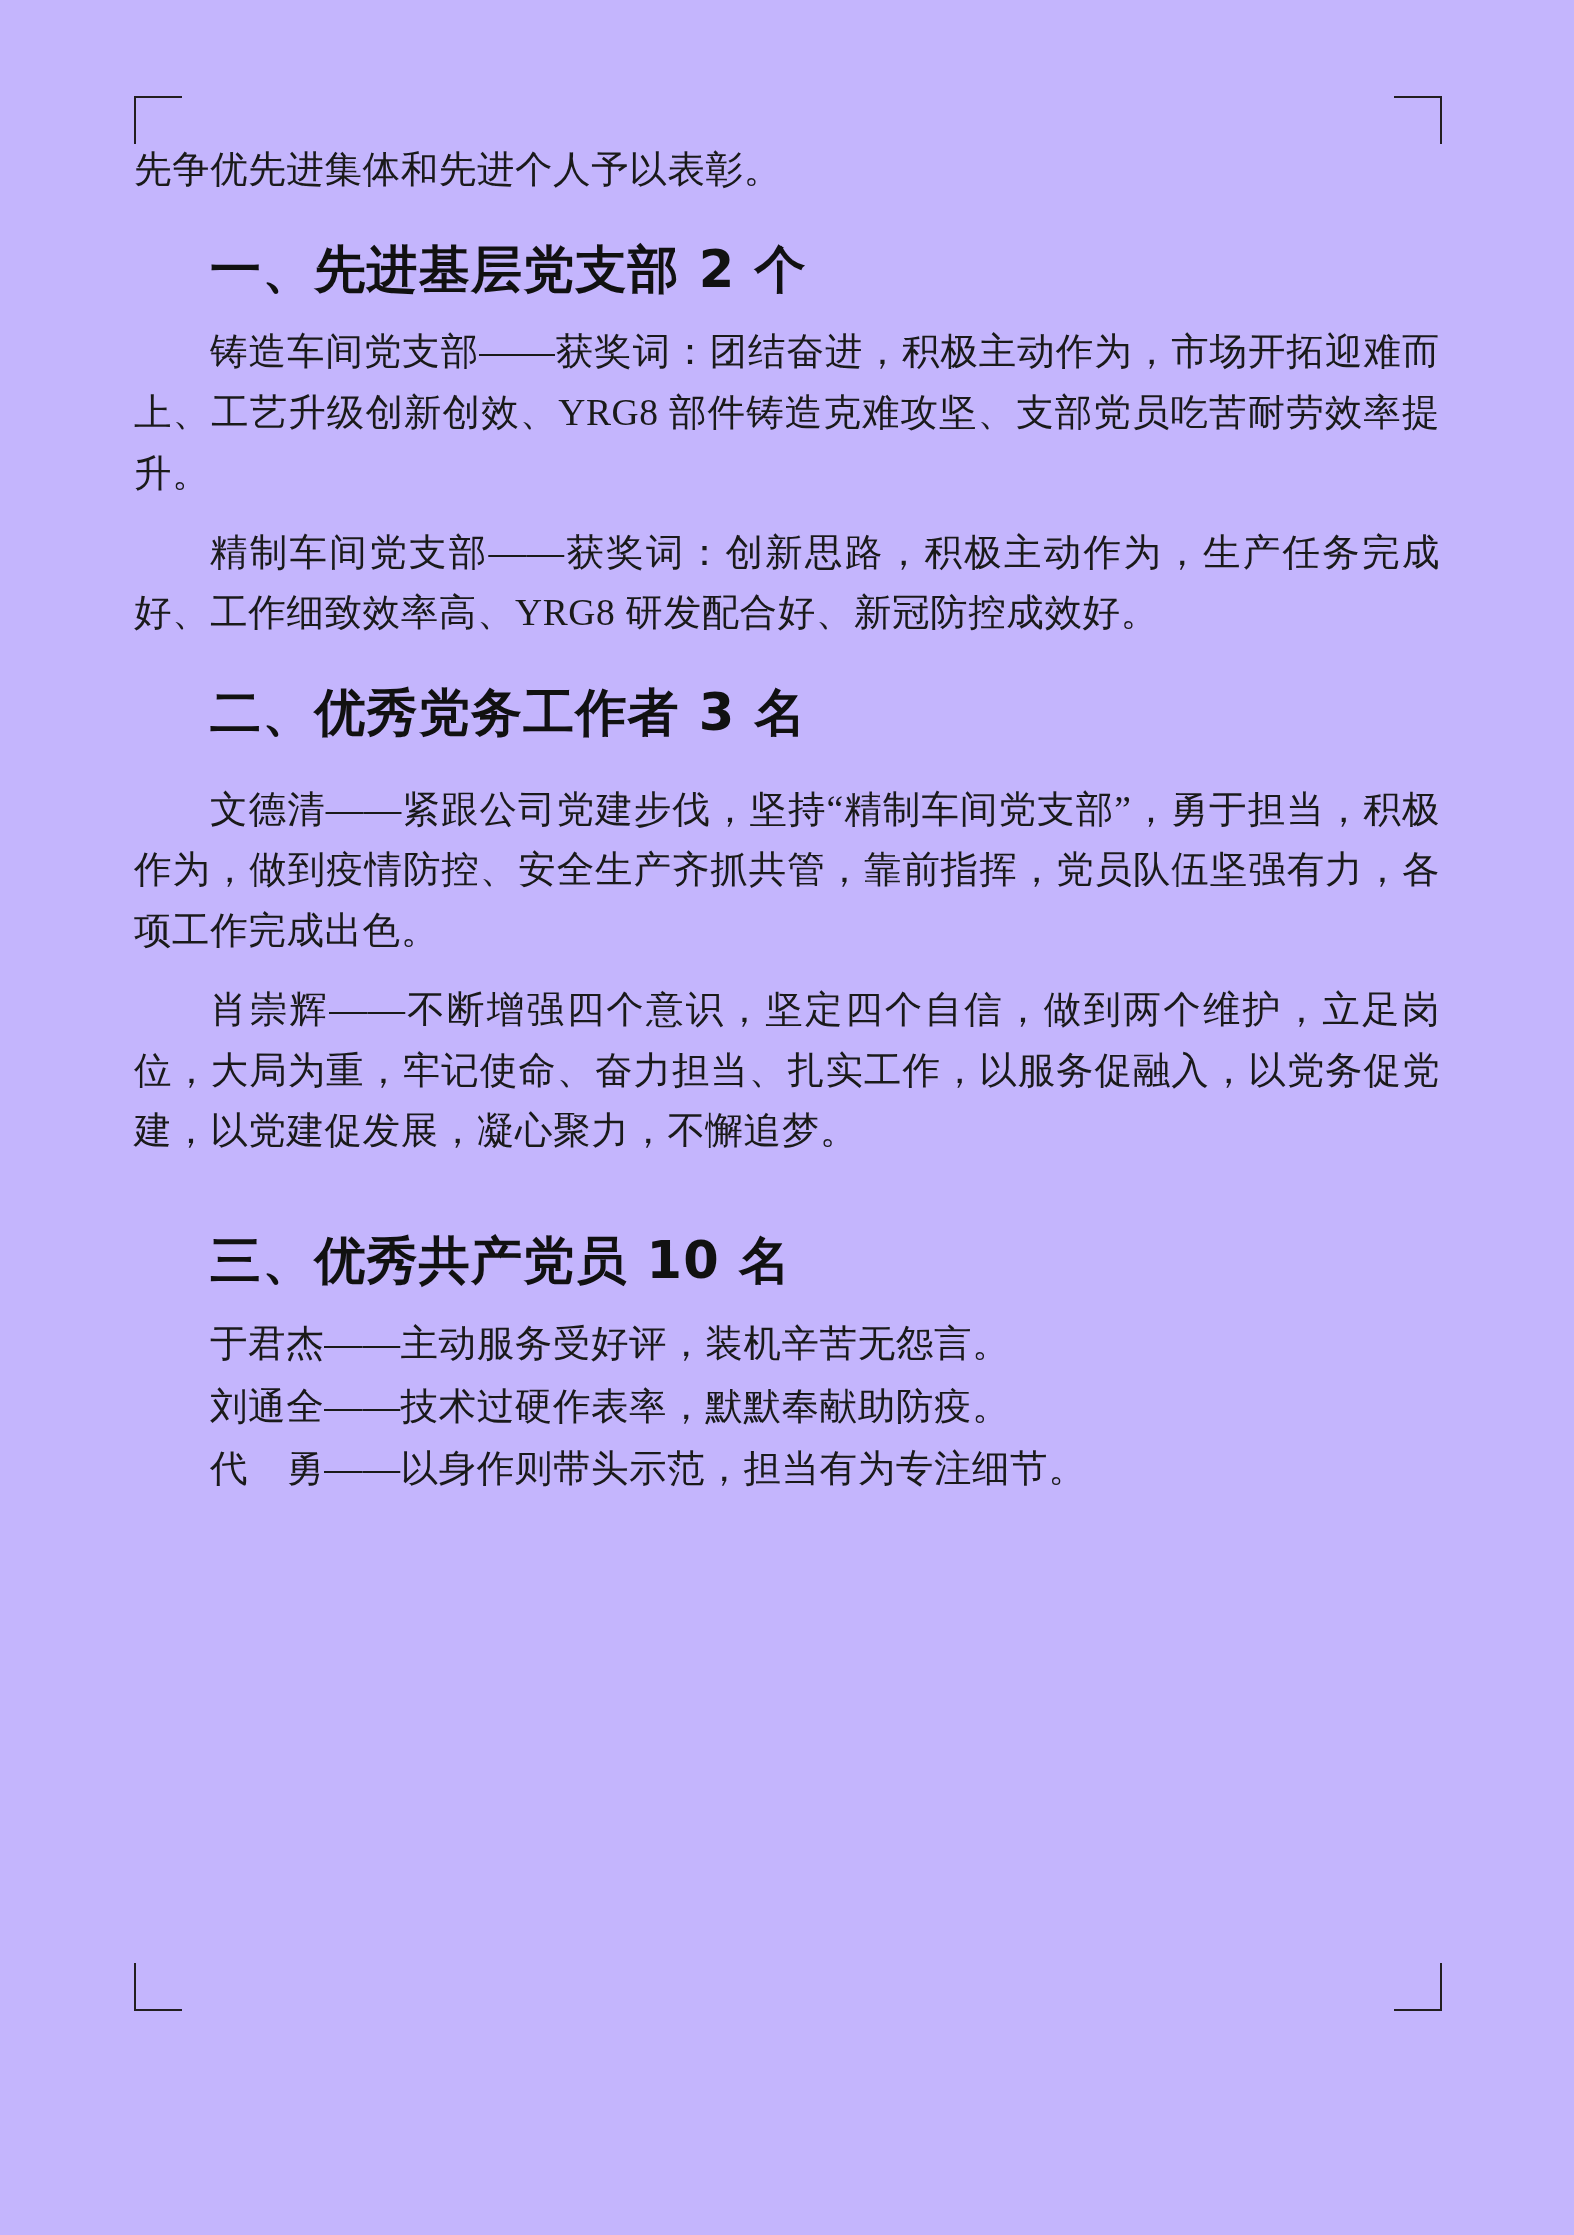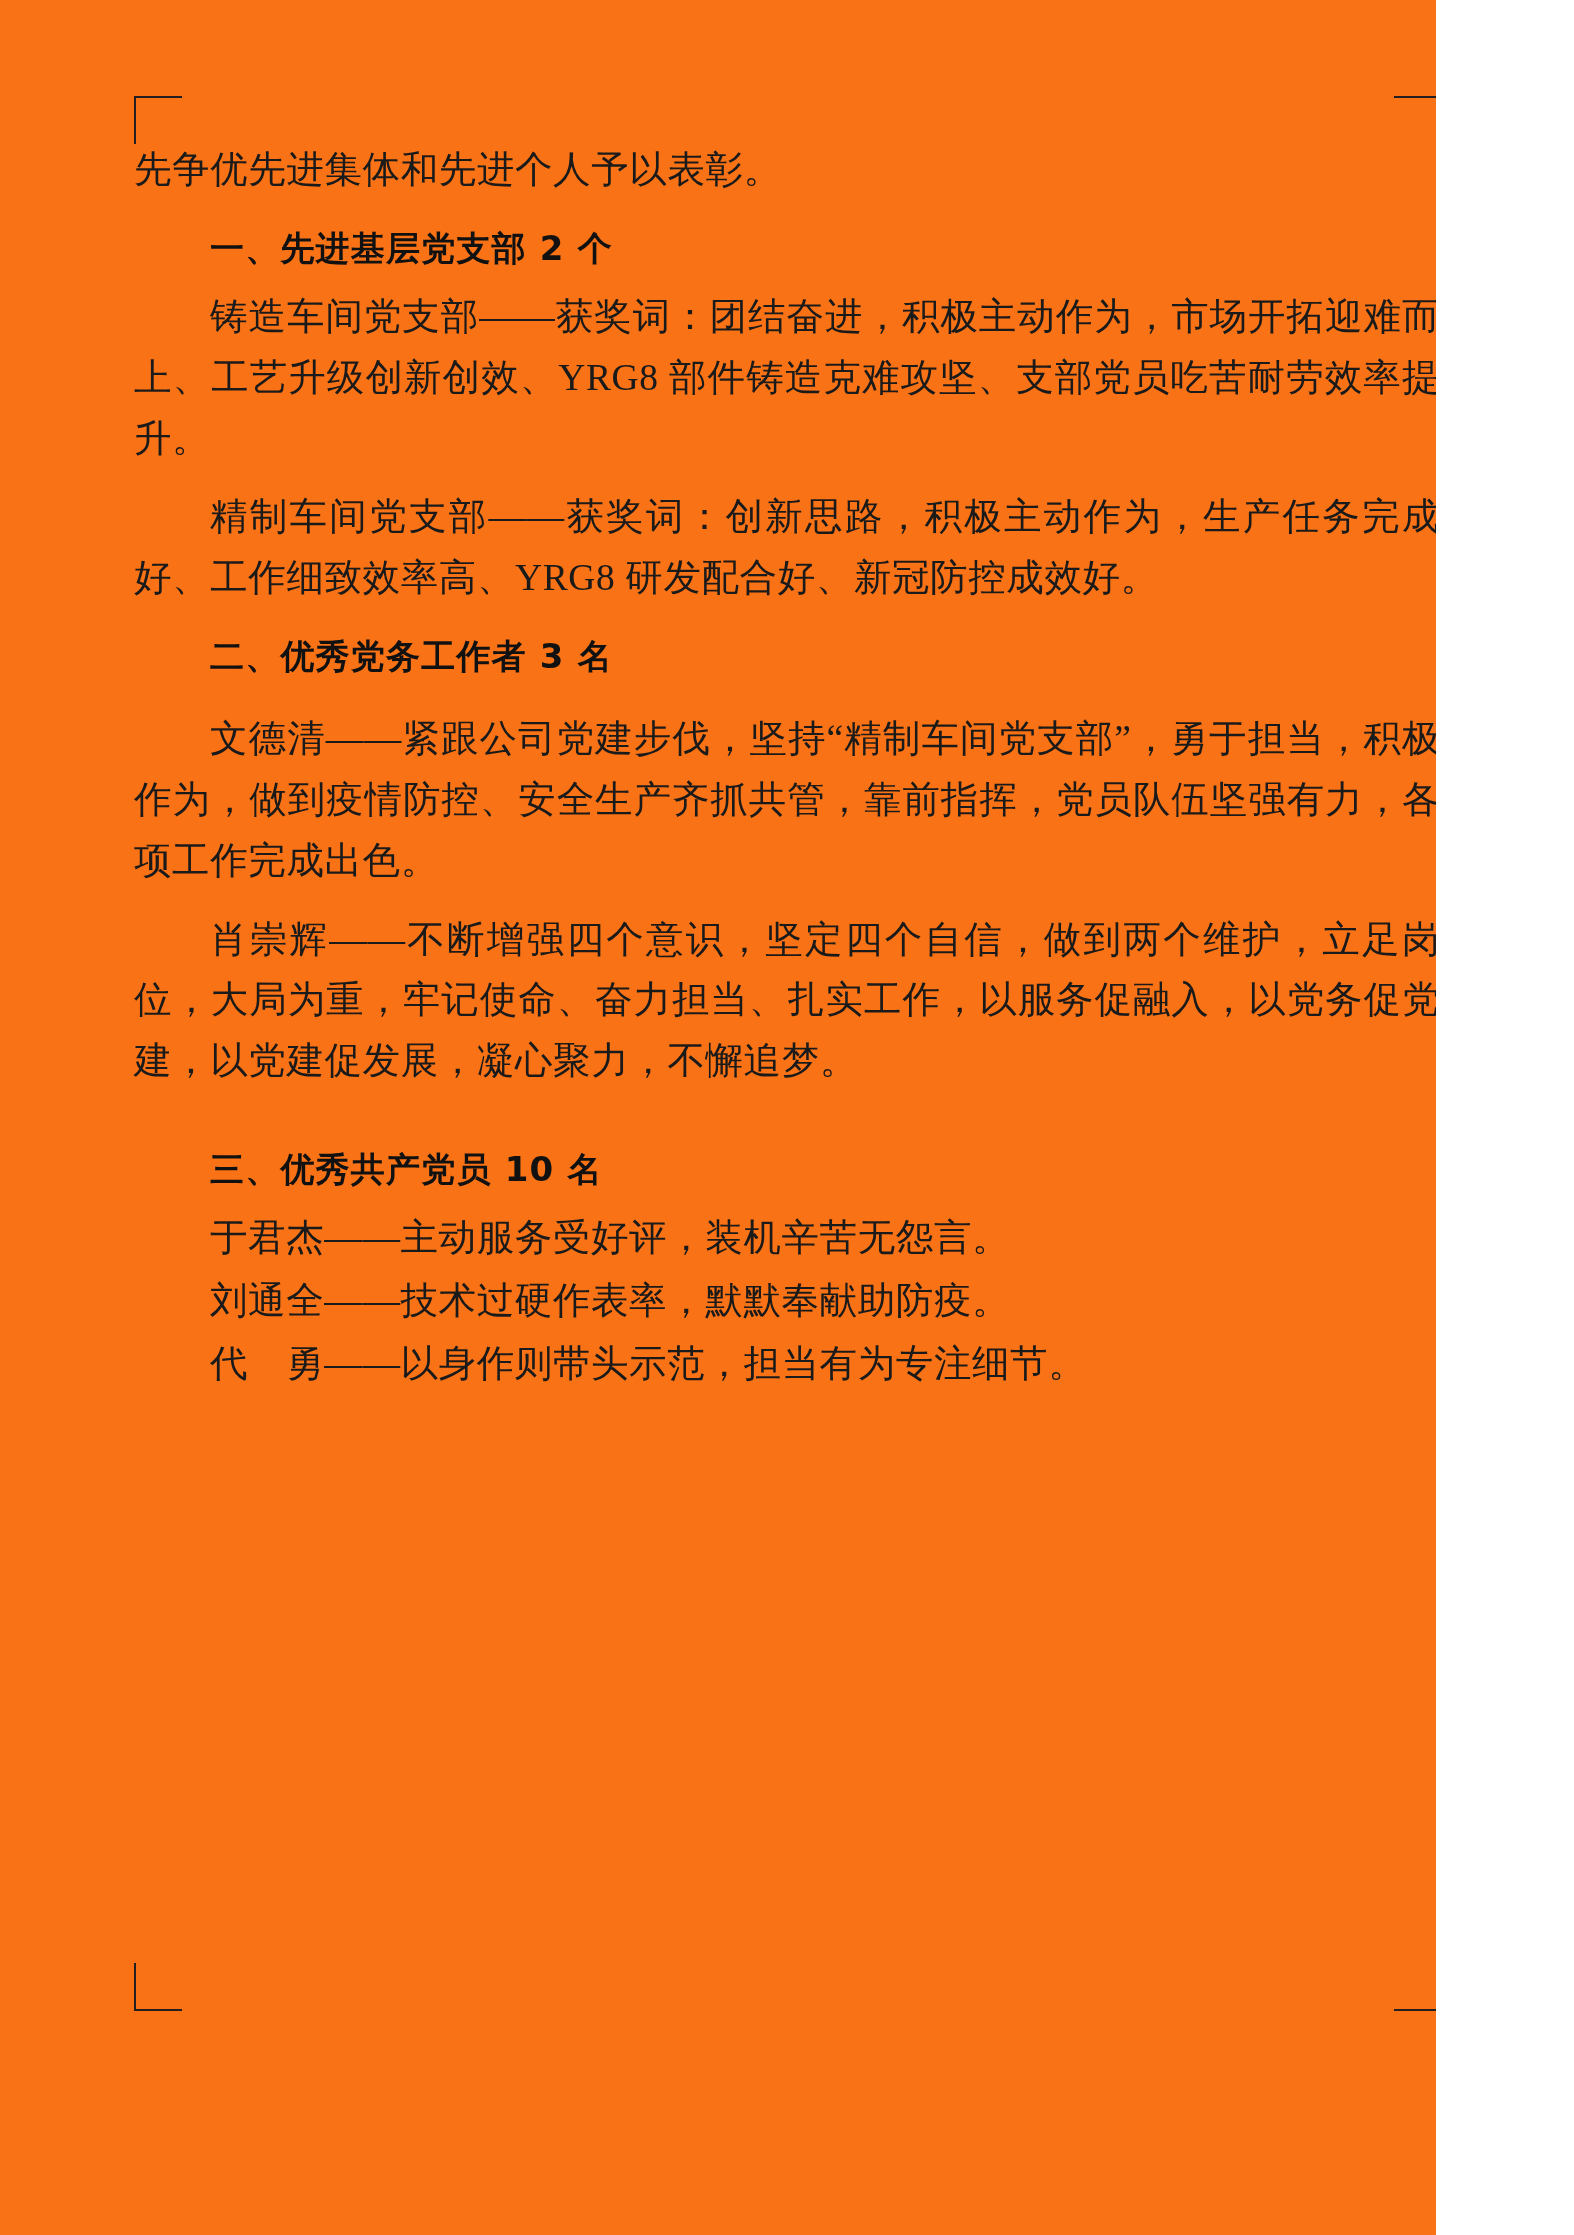--- a/index.html
+++ b/index.html
@@ -5,23 +5,23 @@
   html, body {
     margin: 0;
     padding: 0;
     background: #ffffff;
   }
   body {
     font-family: "Liberation Serif", "DejaVu Serif", serif;
   }
   .page {
     position: relative;
-    width: 1436px;
+    width: 1574px;
     height: 2235px;
-    background: #f97316;
+    background: #c4b5fd;
     overflow: hidden;
   }
   
   .crop {
     position: absolute;
     width: 46px;
     height: 46px;
   }
   .crop.tl { left: 134px; top: 96px; border-left: 2px solid #231f20; border-top: 2px solid #231f20; }
   .crop.tr { left: 1394px; top: 96px; border-right: 2px solid #231f20; border-top: 2px solid #231f20; }
@@ -50,25 +50,25 @@
     margin-bottom: 10px;
   }
 
   .indent {
     text-indent: 76px;
   }
 
   .heading {
     font-family: "DejaVu Sans", "Liberation Sans", sans-serif;
     font-weight: bold;
-    font-size: 34px;
+    font-size: 51px;
     line-height: 1.6;
     color: #111111;
     text-indent: 76px;
-    margin-top: 20px;
+    margin-top: 28px;
     margin-bottom: 12px;
     letter-spacing: 1.2px;
   }
 
   .para {
     margin-bottom: 4px;
   }
 
   .spacer-sm { height: 14px; }
   .spacer-md { height: 26px; }

